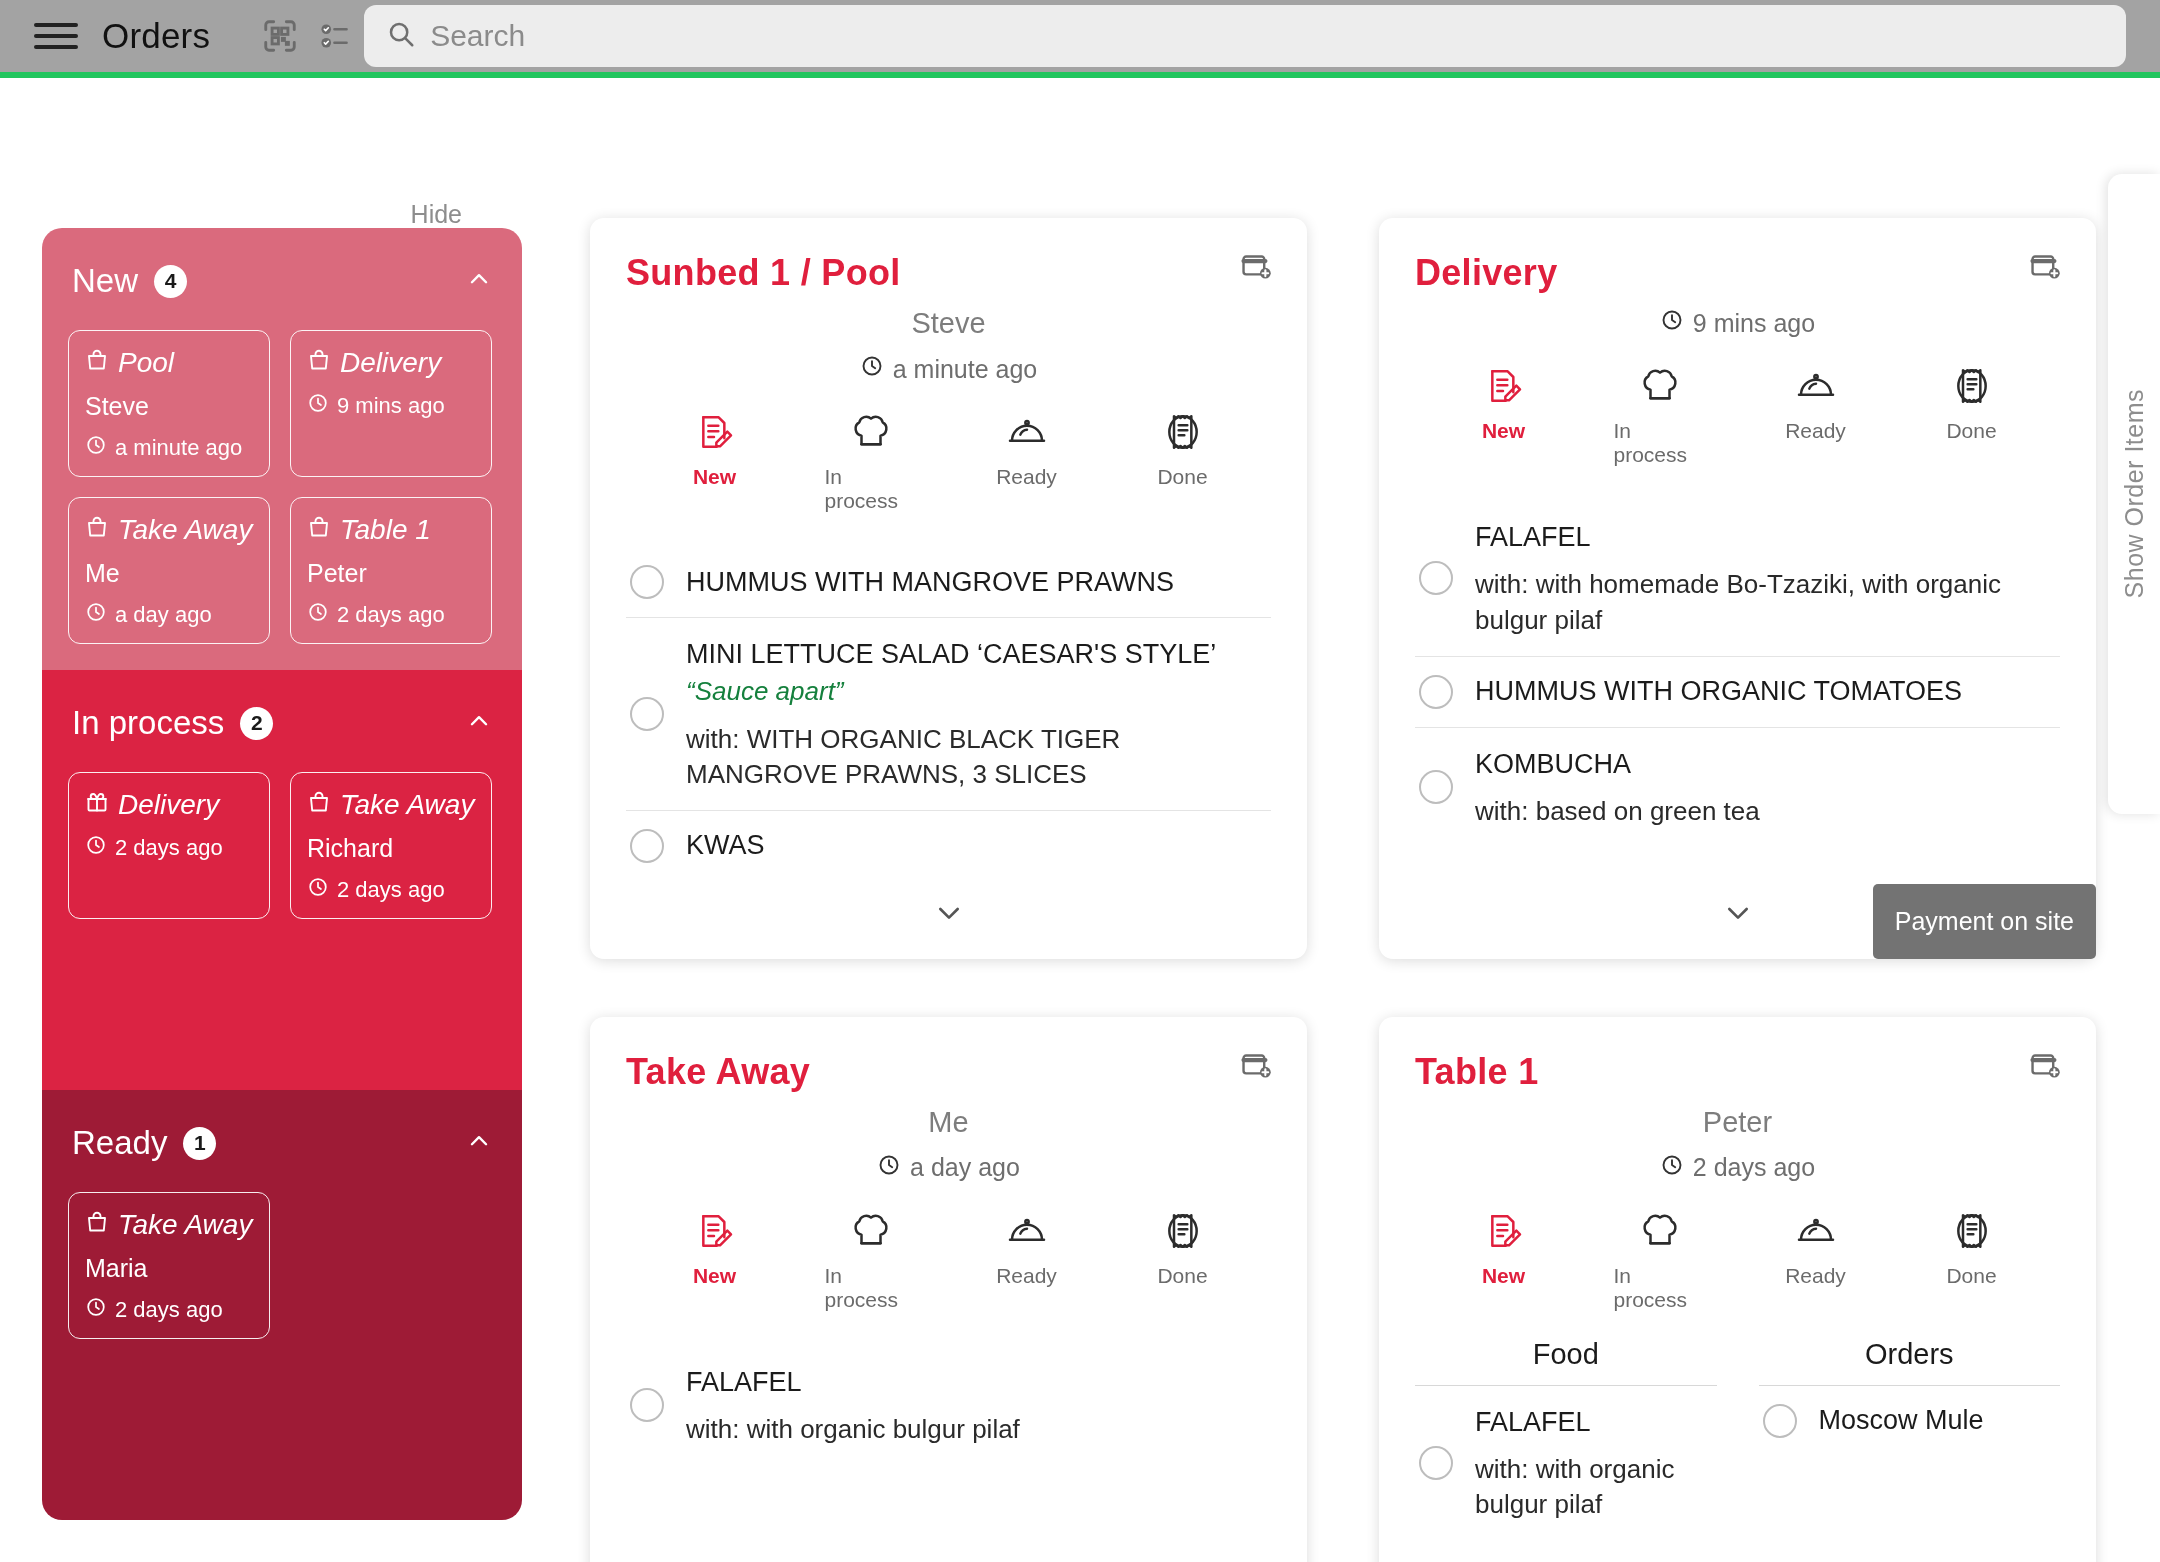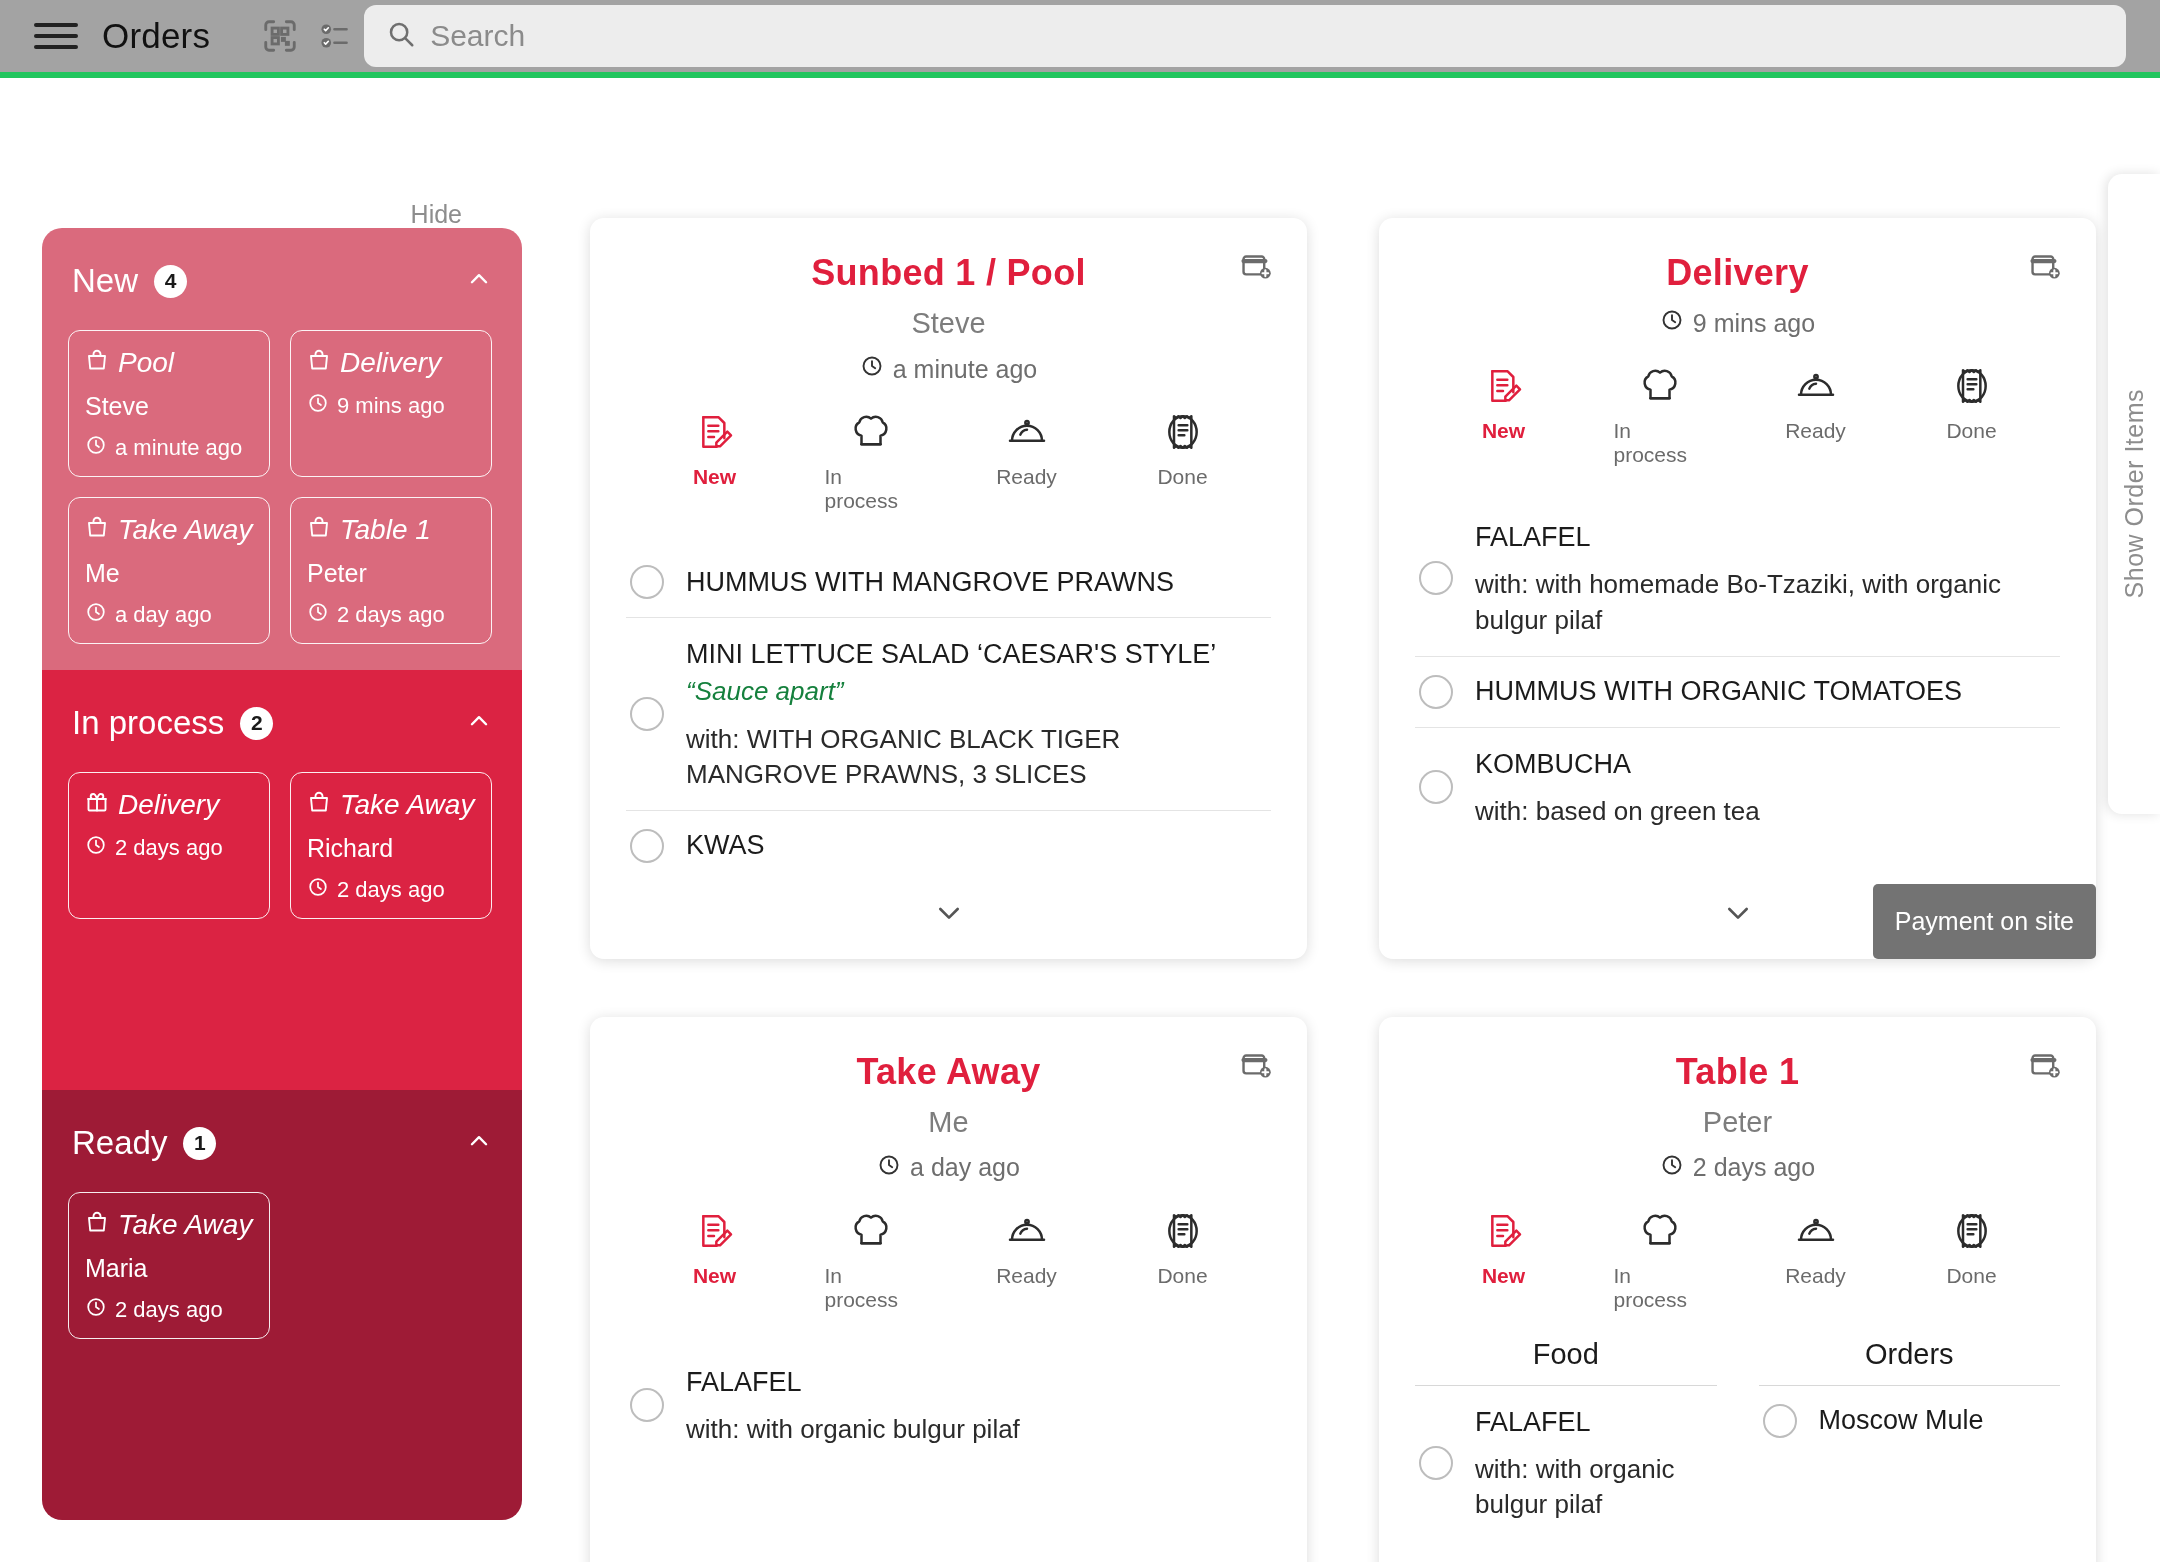--- a/index.html
+++ b/index.html
@@ -91,21 +91,21 @@
     background: #fff; border-radius: 14px;
     box-shadow: 0 2px 14px rgba(0,0,0,.14);
     padding: 34px 36px 22px 36px;
     position: relative;
     min-height: 580px;
     display: flex; flex-direction: column;
   }
   .card-add {
     position: absolute; top: 32px; right: 34px; cursor: pointer;
   }
-  .card-title { text-align: center; font-size: 36px; font-weight: bold;
+  .card-title { font-size: 36px; font-weight: bold;
     color: #e01f3d; letter-spacing: .3px; }
   .card-person { text-align: center; font-size: 29px; color: #7d7d7d; margin-top: 13px; }
   .card-time { display: flex; align-items: center; justify-content: center;
     gap: 9px; font-size: 25px; color: #6e6e6e; margin-top: 14px; }
 
   .status-row { display: flex; justify-content: center; gap: 64px; margin-top: 28px; }
   .status { display: flex; flex-direction: column; align-items: center;
     gap: 9px; cursor: pointer; width: 92px; }
   .status .slabel { font-size: 21px; color: #6b6b6b; }
   .status.active .slabel { color: #e01f3d; font-weight: bold; }

